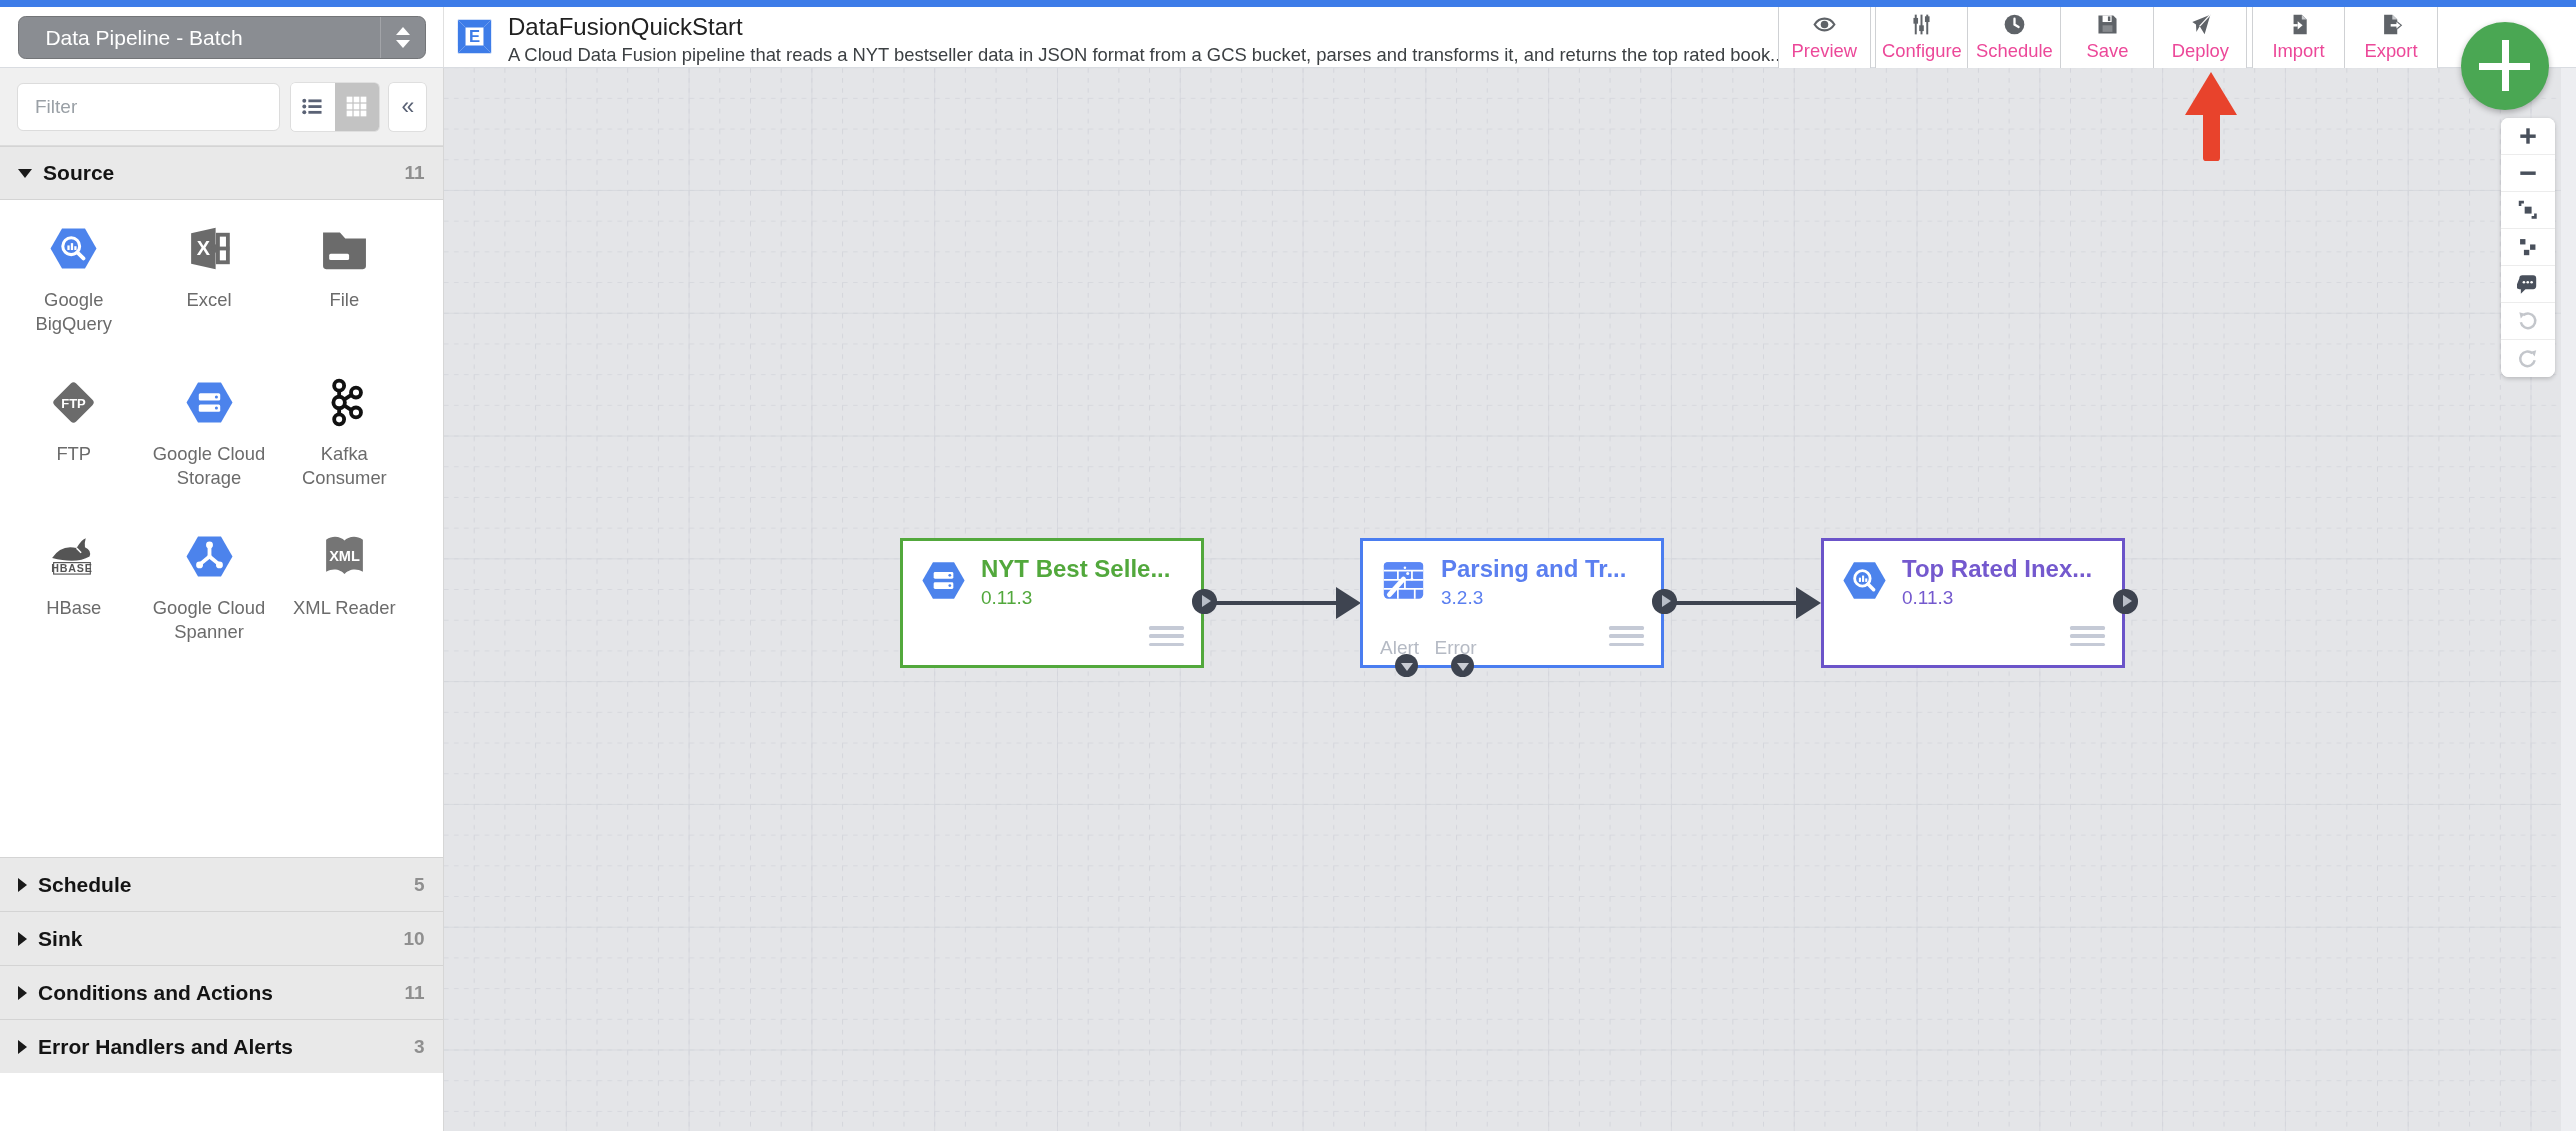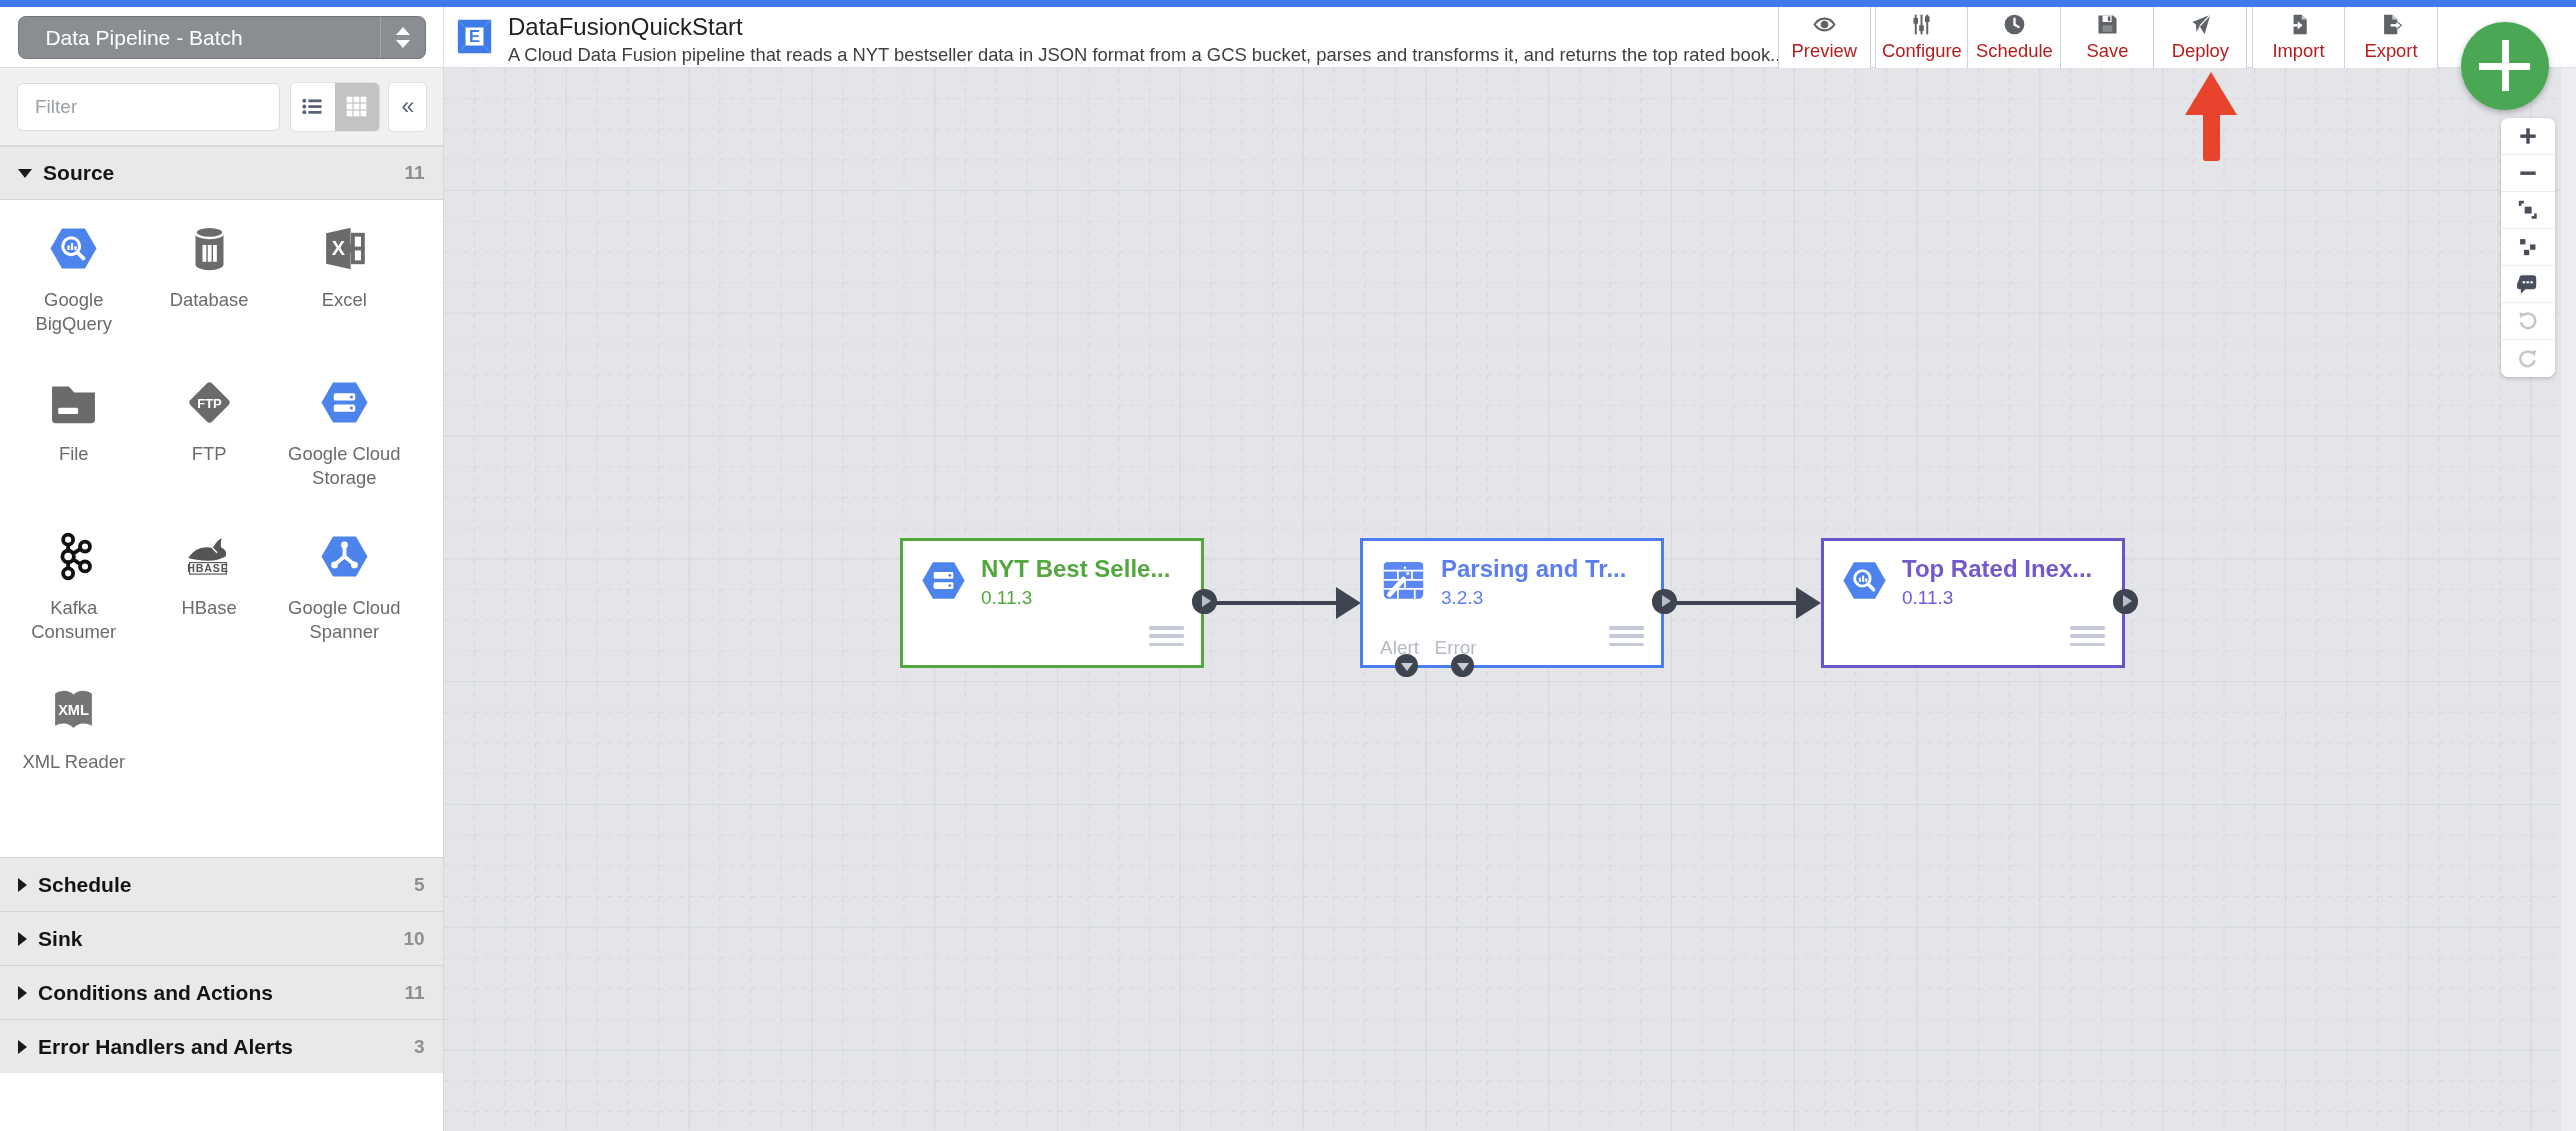--- a/index.html
+++ b/index.html
@@ -24,21 +24,21 @@
 
   .logo { position:absolute; left:454px; top:9.2px; width:41px; height:41px; }
   .pipe-title { position:absolute; left:508px; top:6.1px; font-size:24px; color:#212121; }
   .pipe-desc  { position:absolute; left:508px; top:37px; font-size:18.4px; color:#3c4043; white-space:nowrap; }
 
   .toolbar { position:absolute; right:138px; top:0; height:61px; display:flex; align-items:stretch; }
   .tb-item { width:93px; border-right:1.5px solid #cfd1d4; display:flex; flex-direction:column; align-items:center;
              justify-content:center; gap:3.8px; cursor:pointer; background:#fff; }
   .tb-item:first-child { border-left:1.5px solid #cfd1d4; }
   .tb-item.group-start { border-left:1.5px solid #cfd1d4; margin-left:4.6px; }
-  .tb-item .tb-label { font-size:18.4px; color:#b91c1c; }
+  .tb-item .tb-label { font-size:18.4px; color:#ec4899; }
   .tb-item svg { display:block; }
 
   
   .fab { position:absolute; left:2461px; top:21.5px; width:88px; height:88px; border-radius:50%;
          background:#4aa753; box-shadow:0 2.3px 6.1px rgba(0,0,0,.28); z-index:50; cursor:pointer; }
   .fab .bar-h { position:absolute; left:18.4px; top:41px; width:51px; height:7px; background:#fff; }
   .fab .bar-v { position:absolute; left:41px; top:18.4px; width:7px; height:51px; background:#fff; }
 
   
   .deploy-arrow { position:absolute; left:2185px; top:72px; width:52px; z-index:45; }
@@ -270,32 +270,20 @@
         <circle cx="29" cy="29" r="11" fill="none" stroke="#fff" stroke-width="4"></circle>
         <line x1="37" y1="37" x2="45" y2="45" stroke="#fff" stroke-width="5" stroke-linecap="round"></line>
         <rect x="24" y="28" width="3" height="6" fill="#fff"></rect>
             <rect x="28.5" y="25" width="3" height="9" fill="#fff"></rect>
             <rect x="33" y="29" width="3" height="5" fill="#fff"></rect>
       </svg>
         </div>
       <div class="p-label">Google BigQuery</div>
     </div>
 
-    <div class="plugin">
-      <div class="p-icon">
-          <svg width="45" height="49" viewBox="0 0 64 70">
-        <path d="M12 12 v46 a20 8 0 0 0 40 0 v-46 Z" fill="#6b6b6b"></path>
-        <ellipse cx="32" cy="12" rx="20" ry="8" fill="#6b6b6b" stroke="#fff" stroke-width="3.5"></ellipse>
-        <rect x="22" y="30" width="5.5" height="24" fill="#fff"></rect>
-            <rect x="29.5" y="30" width="5.5" height="24" fill="#fff"></rect>
-            <rect x="37" y="30" width="5.5" height="24" fill="#fff"></rect>
-      </svg>
-        </div>
-      <div class="p-label">Database</div>
-    </div>
 
     <div class="plugin">
       <div class="p-icon">
           <svg width="49" height="49" viewBox="0 0 64 64">
         <polygon points="8,12 40,5 40,59 8,52" fill="#6b6b6b"></polygon>
         <rect x="43" y="14" width="13" height="36" fill="none" stroke="#6b6b6b" stroke-width="5"></rect>
         <text x="24" y="41" text-anchor="middle" font-size="26" font-weight="bold" fill="#fff">X</text>
         <line x1="58" y1="32" x2="42" y2="32" stroke="#6b6b6b" stroke-width="5"></line>
         <polygon points="42,25 32,32 42,39" fill="#6b6b6b"></polygon>
       </svg>

